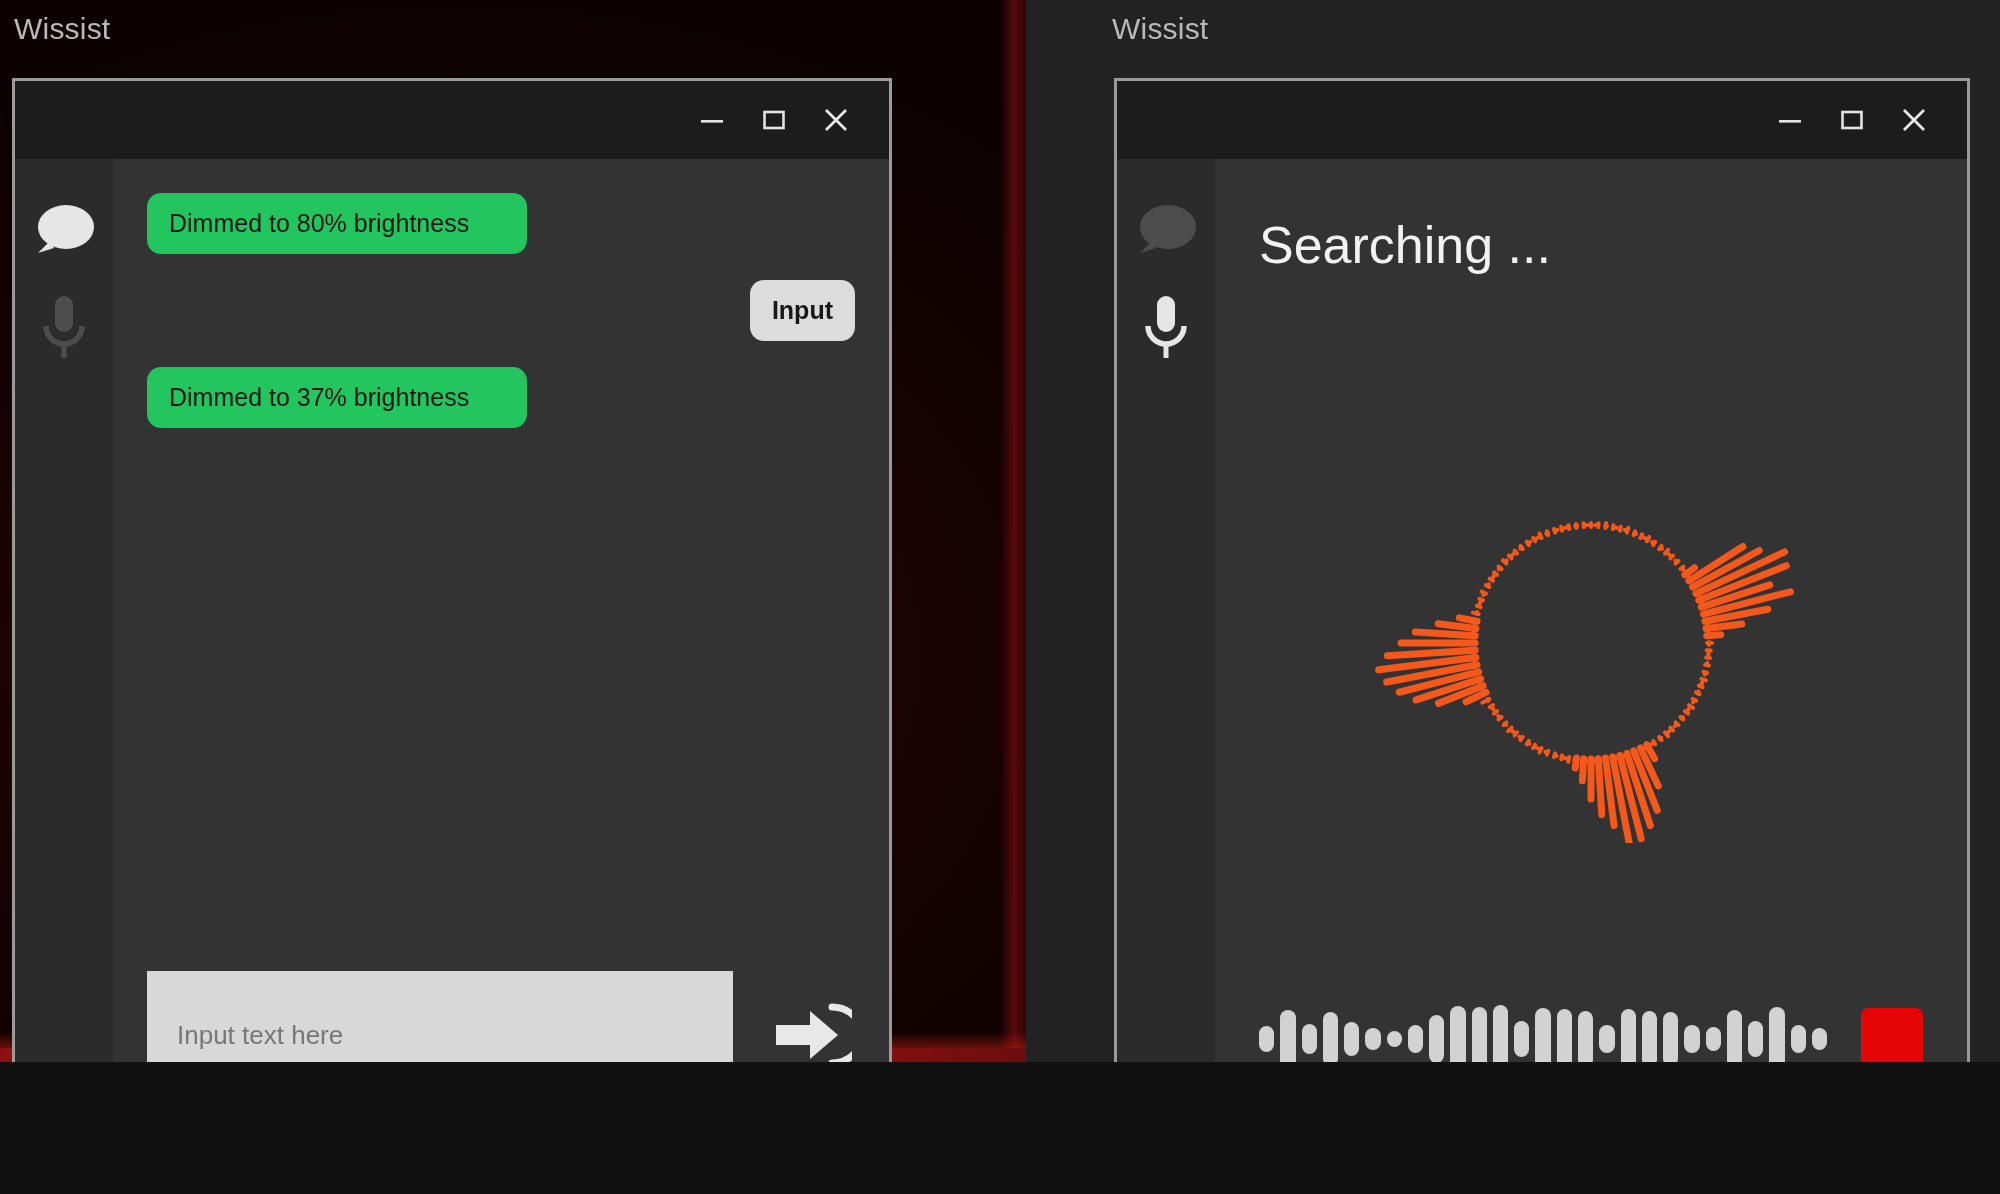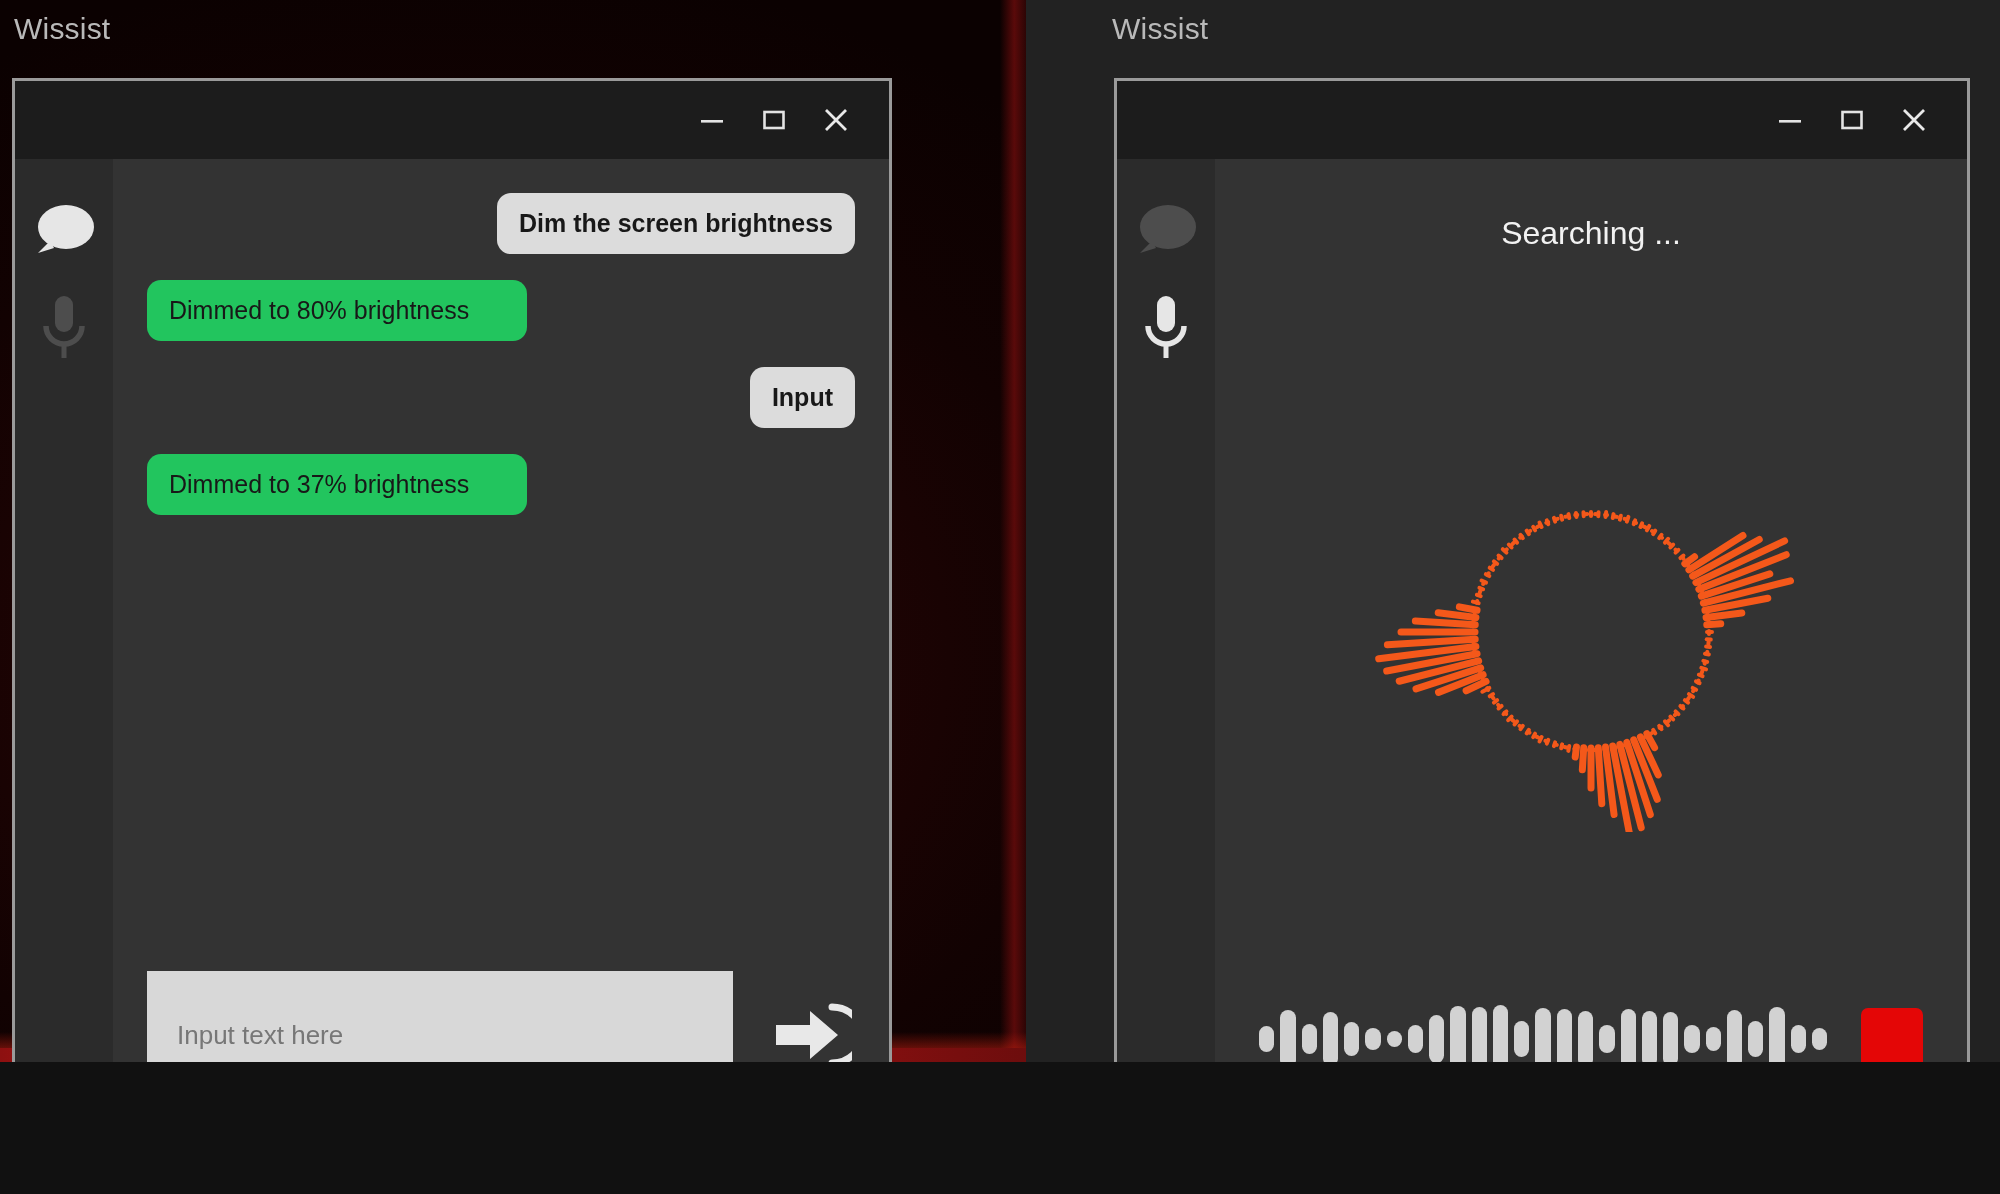--- a/index.html
+++ b/index.html
@@ -164,25 +164,24 @@
 
   
   .voice-pane {
     flex: 1 1 auto;
     display: flex;
     flex-direction: column;
     padding: 56px 44px 0 44px;
     min-height: 0;
   }
   .voice-title {
-    font-size: 32px;
+    font-size: 52px;
     color: #f2f2f2;
     font-weight: 400;
     margin-bottom: 10px;
-    text-align: center;
   }
   .radial-wrap {
     flex: 1 1 auto;
     display: flex;
     align-items: center;
     justify-content: center;
     min-height: 0;
   }
   .voice-query {
     font-size: 29px;
@@ -275,23 +274,20 @@
                 <circle cx="46" cy="29" r="4.6" fill="#2b2b2b"></circle>
                 <path d="M21 51 a16 16 0 0 1 28 0" fill="none" stroke="#2b2b2b" stroke-width="4.6" stroke-linecap="round"></path>
               </svg>
             </div>
           </div>
         </div>
 
         <div class="content">
           <div class="chat-scroll">
 
-            <div class="msg-row user">
-              <div class="bubble user">Dim the screen brightness</div>
-            </div>
 
             <div class="msg-row bot">
               <div class="bubble bot">Dimmed to 80% brightness</div>
             </div>
 
             <div class="msg-row user">
               <div class="bubble user">Input</div>
             </div>
 
             <div class="msg-row bot">

